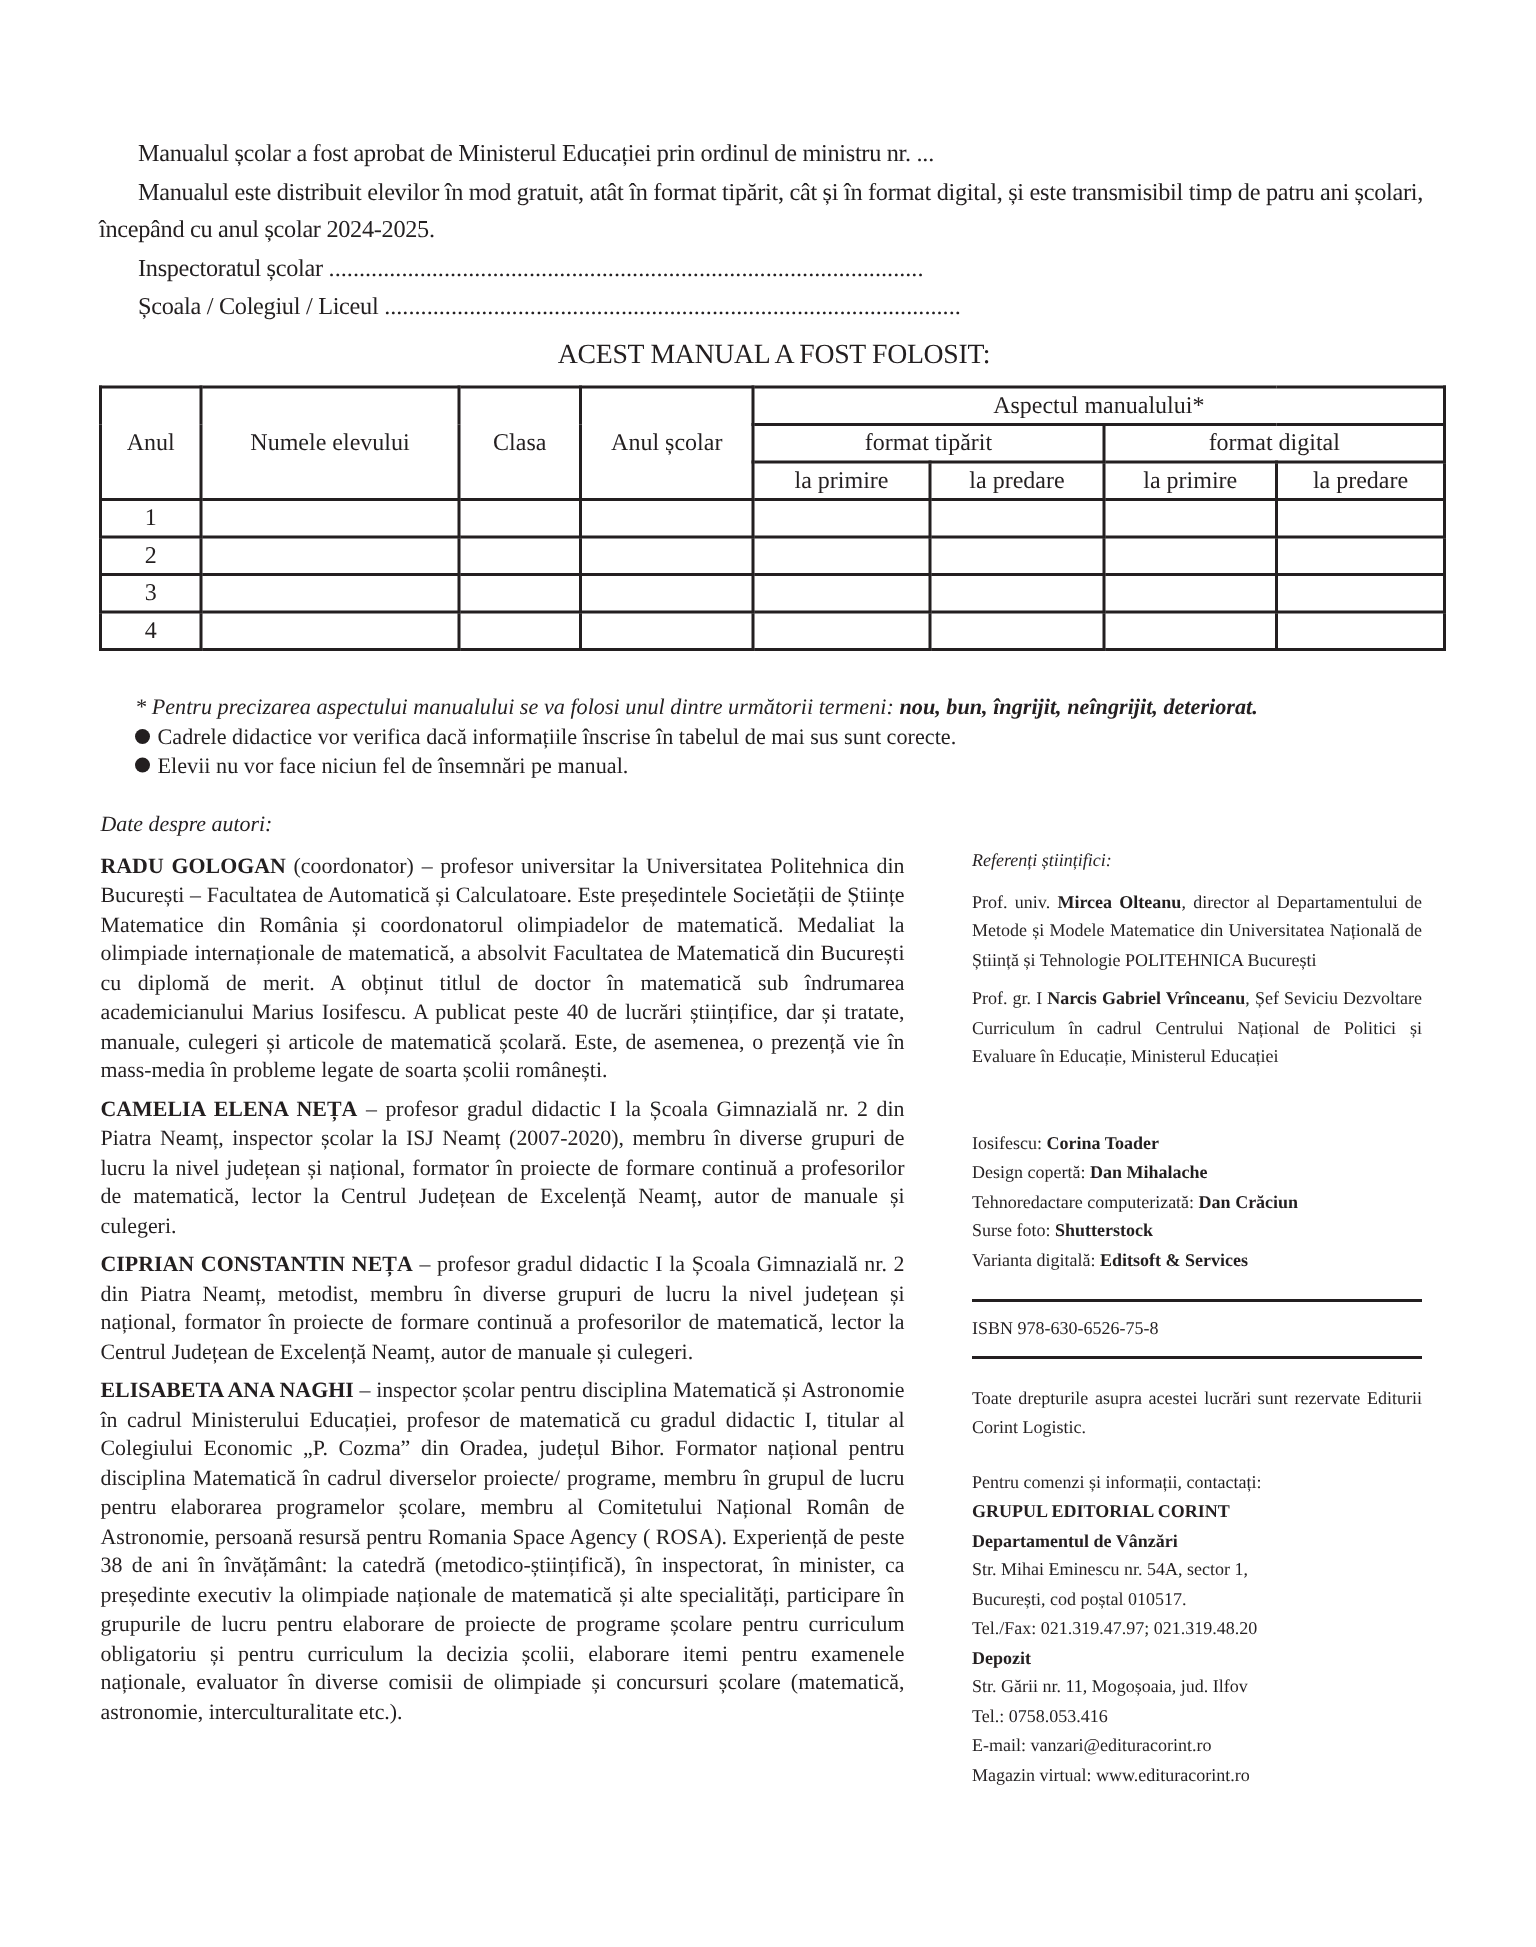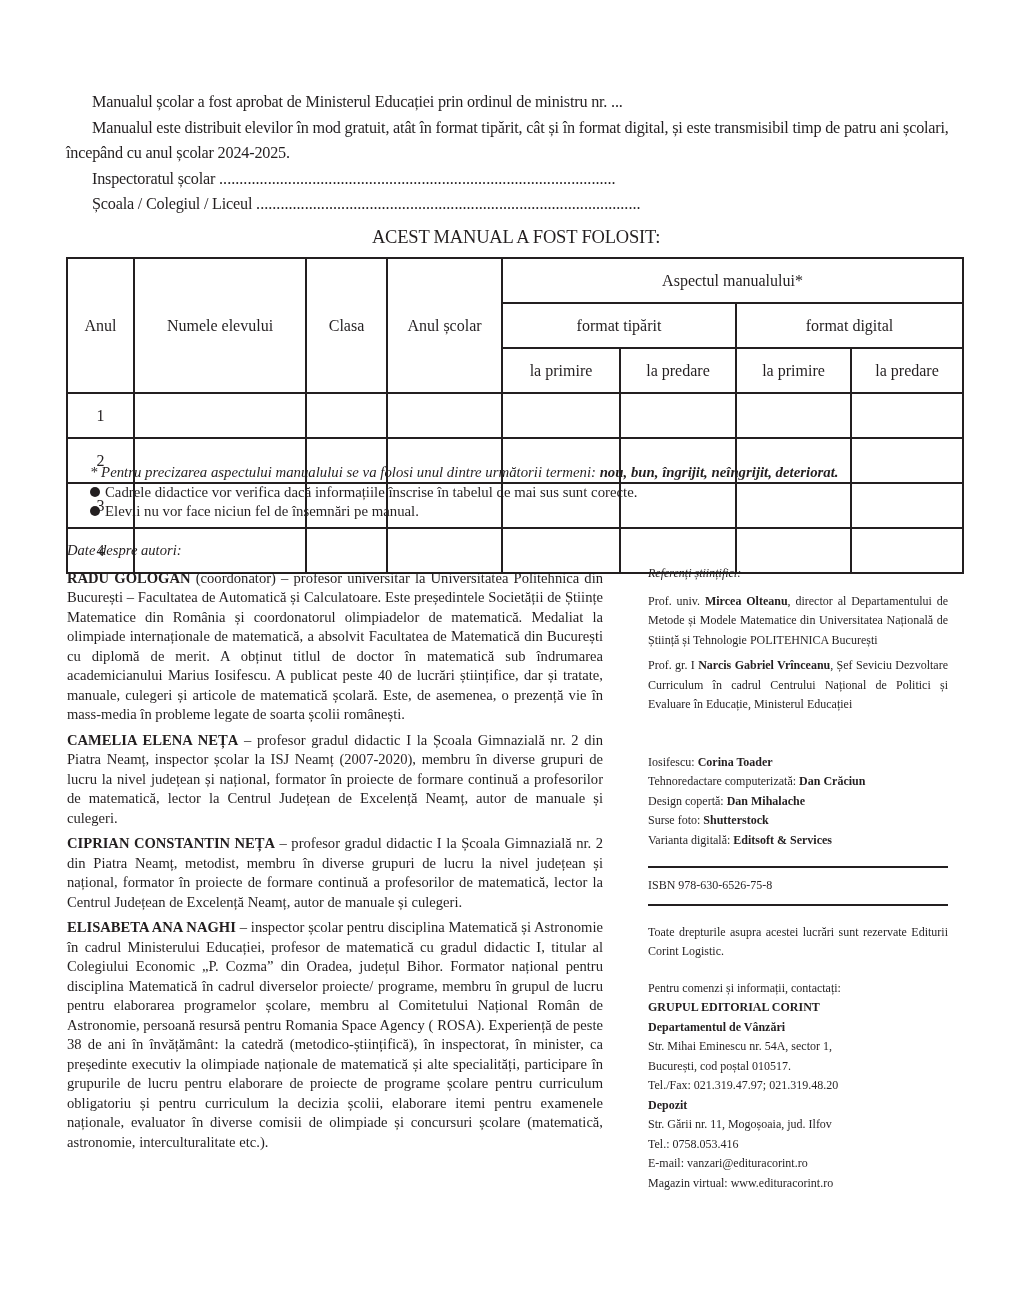--- a/index.html
+++ b/index.html
@@ -4,21 +4,21 @@
 <style>
   html, body { margin:0; padding:0; background:#ffffff; }
   body { width:1024px; height:1298px; position:relative; overflow:hidden; color:#231f20; font-family:"Liberation Serif", "DejaVu Serif", serif; }
   .abs { position:absolute; }
   .intro { left:66px; top:90px; width:900px; font-size:16.2px; line-height:25.5px; font-family:"Liberation Serif", serif; letter-spacing:-0.2px; }
   .intro p { margin:0; }
   .indent { text-indent:26px; }
   .dots { letter-spacing:0; }
   .table-title { left:4px; width:1024px; top:227px; text-align:center; font-size:18.5px; letter-spacing:-0.2px; }
   table.usage { position:absolute; left:66px; top:257px; width:896px; border-collapse:collapse; font-size:16px; table-layout:fixed; }
-  table.usage td, table.usage th { border:2.5px solid #231f20; text-align:center; font-weight:normal; padding:10px; }
+  table.usage td, table.usage th { border:2.5px solid #231f20; text-align:center; font-weight:normal; padding:0; }
   table.usage th { height:23px; }
   table.usage td { height:23px; }
   .notes { left:90px; top:463px; width:880px; font-size:14.8px; line-height:19.5px; }
   .notes p { margin:0; }
   .notes .it { font-style:italic; }
   .bullet { display:inline-block; width:10px; height:10px; border-radius:50%; background:#231f20; margin-right:5px; vertical-align:0px; }
   .col-left { left:67px; top:541px; width:536px; font-size:14.6px; line-height:19.5px; text-align:justify; }
   .col-left p { margin:0 0 6px 0; }
   .sec-head { font-style:italic; margin-bottom:8px !important; }
   .col-right { left:648px; top:564px; width:300px; font-size:12px; line-height:19.5px; }
@@ -126,22 +126,22 @@
 </div>
 
 <div class="abs col-right">
   <p class="sec-head" style="font-style:italic; margin-bottom:8px;">Referenți științifici:</p>
   <p class="just" style="margin-bottom:6px;"><span>Prof. univ. </span><b>Mircea Olteanu</b><span>, director al Departamentului de Metode și Modele Matematice din Universitatea Națională de Știință și Tehnologie POLITEHNICA București</span></p>
   <p class="just"><span>Prof. gr. I </span><b>Narcis Gabriel Vrînceanu</b><span>, Șef Seviciu Dezvoltare Curriculum în cadrul Centrului Național de Politici și Evaluare în Educație, Ministerul Educației</span></p>
 
   <div style="height:38px"></div>
   <div>
     <p><span>Iosifescu: </span><b>Corina Toader</b></p>
+    <p><span>Design copertă: </span><b>Dan Mihalache</b></p>
     <p><span>Tehnoredactare computerizată: </span><b>Dan Crăciun</b></p>
-    <p><span>Design copertă: </span><b>Dan Mihalache</b></p>
     <p><span>Surse foto: </span><b>Shutterstock</b></p>
     <p><span>Varianta digitală: </span><b>Editsoft &amp; Services</b></p>
   </div>
 
   <div style="height:16px"></div>
   <div class="rule"></div>
   <p style="padding:8px 0 8px 0;">ISBN 978-630-6526-75-8</p>
   <div class="rule"></div>
 
   <div style="height:17px"></div>

